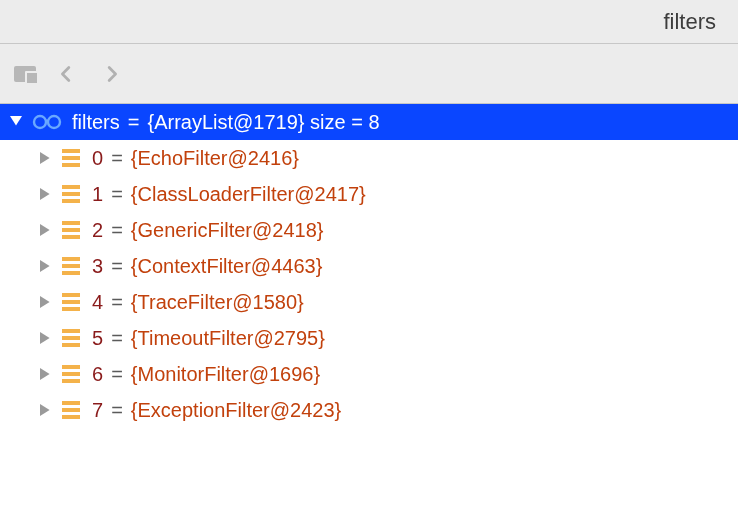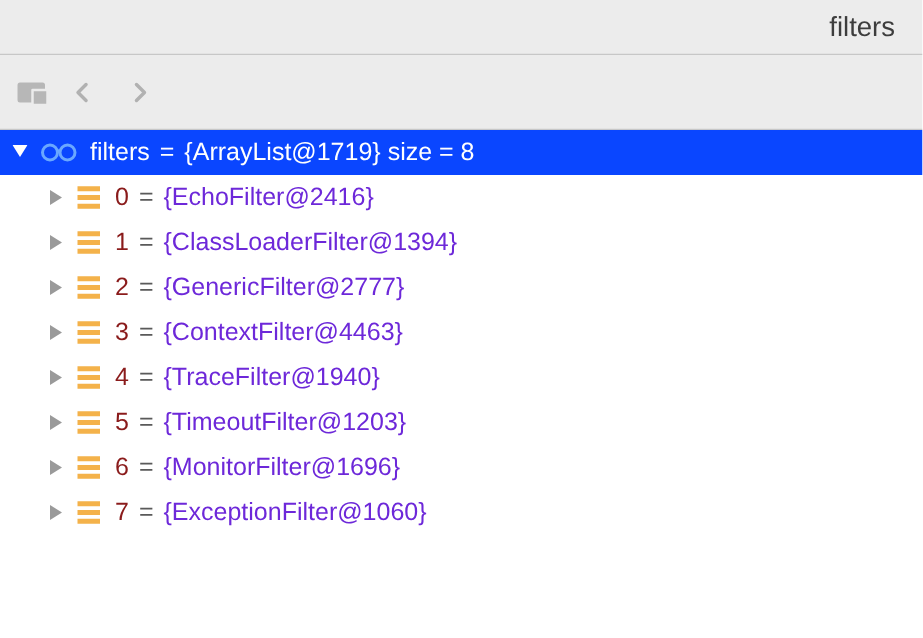--- a/index.html
+++ b/index.html
@@ -95,21 +95,21 @@
     display: inline-flex; flex-direction: column; gap: 3px;
     margin-left: 2px; margin-right: 6px;
   }
   .list-icon span {
     display: block; width: 18px; height: 4px; background: #f4b24a;
   }
   .varname { color: #ffffff; }
   .row.selected .eq, .row.selected .val { color: #ffffff; }
   .idx { color: #8a1b1b; font-weight: 400; }
   .eq  { color: #5a5a5a; margin: 0 2px; }
-  .val { color: #6d28d9; }
+  .val { color: #c2410c; }
 </style>
 </head>
 <body>
 
 <div class="top-bar">
   <span class="top-title">filters</span>
 </div>
 
 <div class="toolbar">
   <span class="cam-icon"></span>
@@ -167,36 +167,36 @@
             <polygon points="0,0 8,5 0,10" fill="#9a9a9a"></polygon>
           </svg>
         </span>
         <span class="list-icon">
           <span></span>
           <span></span>
           <span></span>
         </span>
         <span class="idx">1</span>
         <span class="eq"> = </span>
-        <span class="val">{ClassLoaderFilter@1394}</span>
+        <span class="val">{ClassLoaderFilter@2417}</span>
       </div>
       <div class="row child">
         <span class="disclosure">
           <svg width="12" height="12" viewBox="0 0 10 10">
             <polygon points="0,0 8,5 0,10" fill="#9a9a9a"></polygon>
           </svg>
         </span>
         <span class="list-icon">
           <span></span>
           <span></span>
           <span></span>
         </span>
         <span class="idx">2</span>
         <span class="eq"> = </span>
-        <span class="val">{GenericFilter@2777}</span>
+        <span class="val">{GenericFilter@2418}</span>
       </div>
       <div class="row child">
         <span class="disclosure">
           <svg width="12" height="12" viewBox="0 0 10 10">
             <polygon points="0,0 8,5 0,10" fill="#9a9a9a"></polygon>
           </svg>
         </span>
         <span class="list-icon">
           <span></span>
           <span></span>
@@ -212,36 +212,36 @@
             <polygon points="0,0 8,5 0,10" fill="#9a9a9a"></polygon>
           </svg>
         </span>
         <span class="list-icon">
           <span></span>
           <span></span>
           <span></span>
         </span>
         <span class="idx">4</span>
         <span class="eq"> = </span>
-        <span class="val">{TraceFilter@1940}</span>
+        <span class="val">{TraceFilter@1580}</span>
       </div>
       <div class="row child">
         <span class="disclosure">
           <svg width="12" height="12" viewBox="0 0 10 10">
             <polygon points="0,0 8,5 0,10" fill="#9a9a9a"></polygon>
           </svg>
         </span>
         <span class="list-icon">
           <span></span>
           <span></span>
           <span></span>
         </span>
         <span class="idx">5</span>
         <span class="eq"> = </span>
-        <span class="val">{TimeoutFilter@1203}</span>
+        <span class="val">{TimeoutFilter@2795}</span>
       </div>
       <div class="row child">
         <span class="disclosure">
           <svg width="12" height="12" viewBox="0 0 10 10">
             <polygon points="0,0 8,5 0,10" fill="#9a9a9a"></polygon>
           </svg>
         </span>
         <span class="list-icon">
           <span></span>
           <span></span>
@@ -257,17 +257,17 @@
             <polygon points="0,0 8,5 0,10" fill="#9a9a9a"></polygon>
           </svg>
         </span>
         <span class="list-icon">
           <span></span>
           <span></span>
           <span></span>
         </span>
         <span class="idx">7</span>
         <span class="eq"> = </span>
-        <span class="val">{ExceptionFilter@1060}</span>
+        <span class="val">{ExceptionFilter@2423}</span>
       </div>
     </div>
 
 </div>
 
 </body></html>

